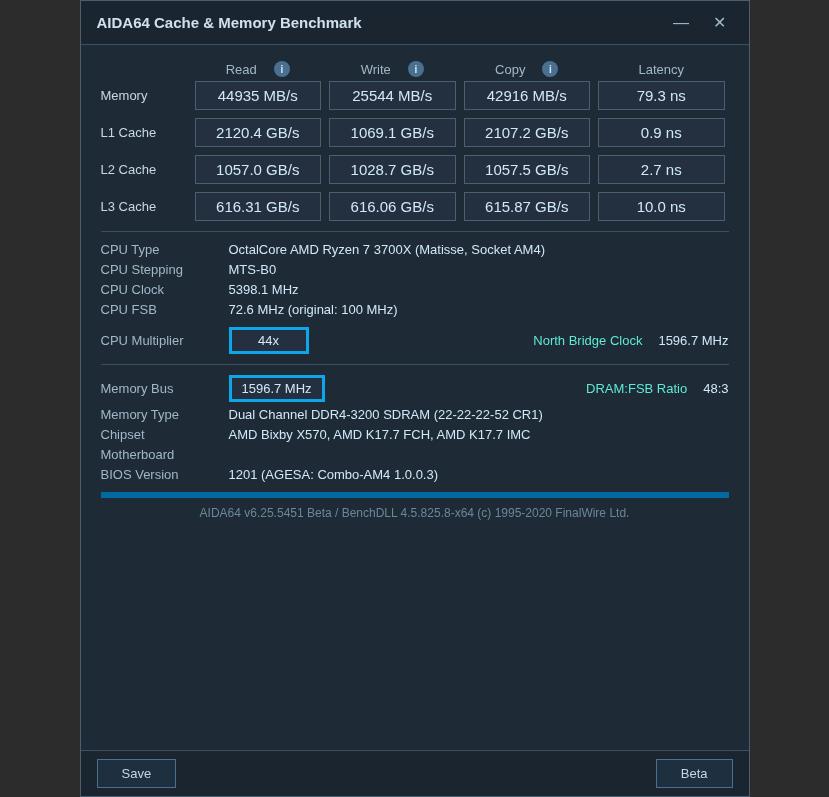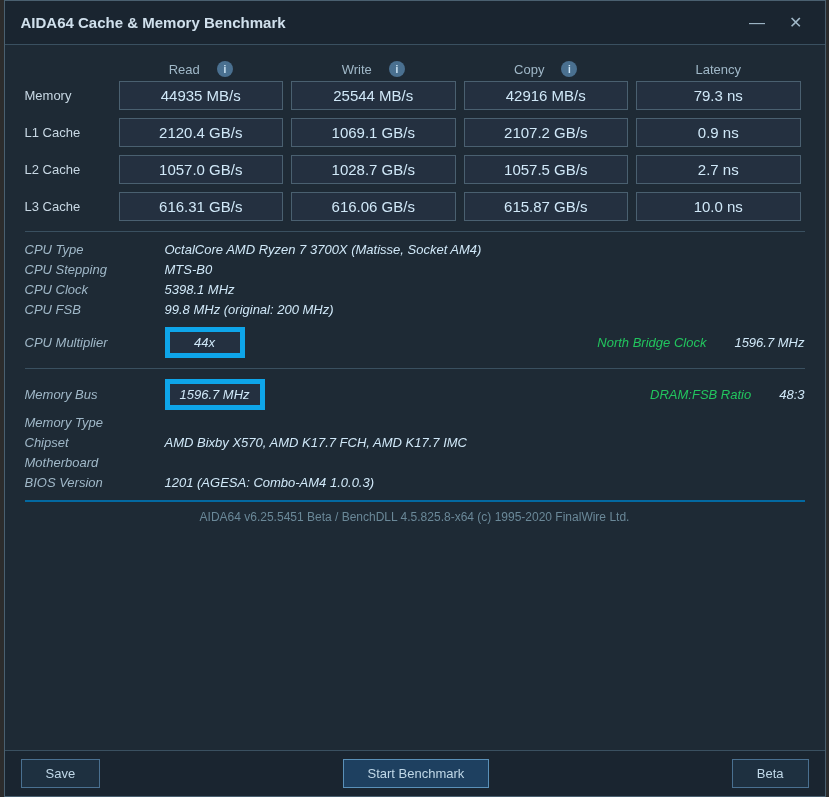--- a/index.html
+++ b/index.html
@@ -8,21 +8,21 @@
       background: #2c2c2c;
       display: flex;
       justify-content: center;
       align-items: center;
       min-height: 100vh;
       font-size: 13px;
     }
     .window {
       background: #1e2a35;
       border: 1px solid #4a6070;
-      width: 822px;
+      width: 670px;
       min-height: 797px;
       display: flex;
       flex-direction: column;
       color: #c8d8e4;
     }
     .title-bar {
       background: #1a2530;
       padding: 10px 16px;
       display: flex;
       align-items: center;
@@ -113,55 +113,54 @@
     
     .info-section {
       display: flex;
       flex-direction: column;
       gap: 5px;
       margin-bottom: 10px;
     }
     .info-row {
       display: flex;
       align-items: baseline;
-      gap: 20px;
-      font-style: italic;
+      gap: 8px;
     }
     .info-label {
       color: #a0b8c8;
       min-width: 120px;
       font-size: 13px;
       flex-shrink: 0;
     }
     .info-value {
       color: #d0e8f8;
       font-size: 13px;
     }
     .info-value-box {
-      border: 5px solid #0ea5e9;
+      border: 3px solid #0ea5e9;
       background: #243040;
       color: #d0e8f8;
       padding: 3px 10px;
       font-size: 13px;
       min-width: 80px;
       display: inline-block;
       text-align: center;
     }
     .inline-label {
-      color: #22c55e;
+      color: #5eead4;
       font-size: 13px;
     }
     .spacer-col { flex: 1; }
     
     .footer-text {
       text-align: center;
       color: #6a8898;
       font-size: 12px;
       padding: 8px 0;
-      border-top: 2px solid #0369a1;
+      border-top: 6px solid #0369a1;
       margin-top: 6px;
     }
     
     .bottom-bar {
       display: flex;
       align-items: center;
       padding: 8px 16px;
       border-top: 1px solid #3a5060;
       background: #1a2530;
       gap: 8px;
@@ -288,21 +287,21 @@
         <div class="info-row">
     <span class="info-label">CPU Stepping</span>
     <span class="info-value">MTS-B0</span>
   </div>
         <div class="info-row">
     <span class="info-label">CPU Clock</span>
     <span class="info-value">5398.1 MHz</span>
   </div>
         <div class="info-row">
     <span class="info-label">CPU FSB</span>
-    <span class="info-value">99.8 MHz  (original: 200 MHz)</span>
+    <span class="info-value">72.6 MHz  (original: 100 MHz)</span>
   </div>
       </div>
 
     <div class="info-row" style="margin-bottom:5px;">
       <span class="info-label">CPU Multiplier</span>
       <span class="info-value-box">44x</span>
       <span class="spacer-col"></span>
       <span class="inline-label">North Bridge Clock</span>
       <span style="margin-left:8px;" class="info-value">1596.7 MHz</span>
     </div>
@@ -313,37 +312,37 @@
       <span class="info-label">Memory Bus</span>
       <span class="info-value-box">1596.7 MHz</span>
       <span class="spacer-col"></span>
       <span class="inline-label">DRAM:FSB Ratio</span>
       <span style="margin-left:8px;" class="info-value">48:3</span>
     </div>
 
     <div class="info-section" id="system-info-rows">
         <div class="info-row">
     <span class="info-label">Memory Type</span>
+    <span class="info-value">Dual Channel DDR4-3200 SDRAM  (22-22-22-52 CR1)</span>
   </div>
         <div class="info-row">
     <span class="info-label">Chipset</span>
     <span class="info-value">AMD Bixby X570, AMD K17.7 FCH, AMD K17.7 IMC</span>
   </div>
         <div class="info-row">
     <span class="info-label">Motherboard</span>
   </div>
         <div class="info-row">
     <span class="info-label">BIOS Version</span>
     <span class="info-value">1201  (AGESA: Combo-AM4 1.0.0.3)</span>
   </div>
       </div>
 
     <div class="footer-text">AIDA64 v6.25.5451 Beta / BenchDLL 4.5.825.8-x64  (c) 1995-2020 FinalWire Ltd.</div>
   </div>
 
   <div class="bottom-bar">
     <button class="btn">Save</button>
     <span class="spacer"></span>
-    <button class="btn btn-primary">Start Benchmark</button>
     <span class="spacer"></span>
     <button class="btn">Beta</button>
   </div>
 </div>
 
 </body></html>

